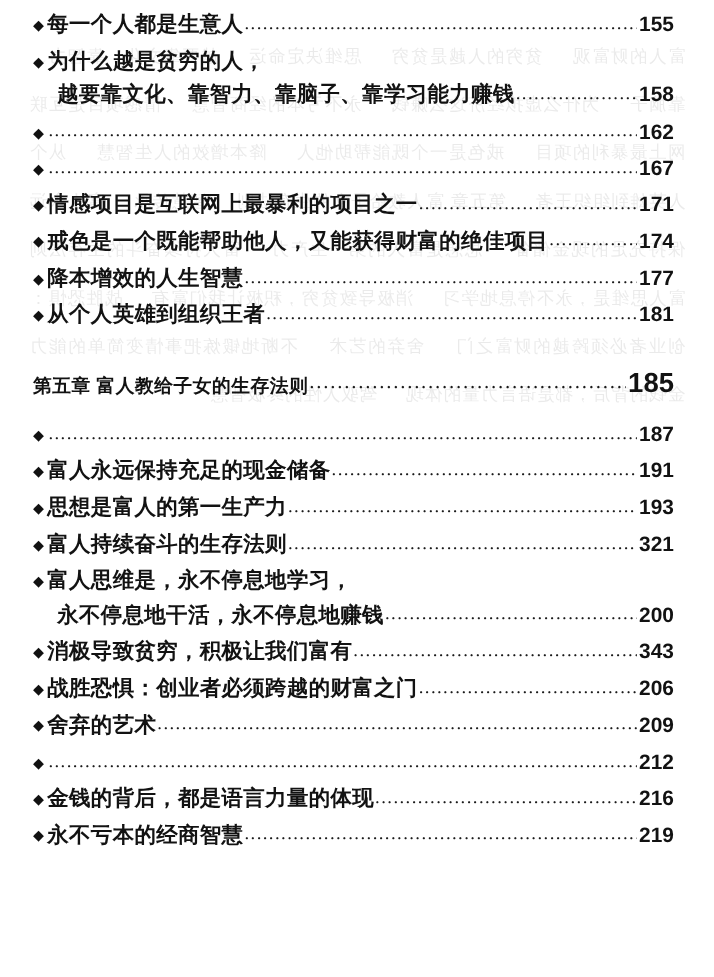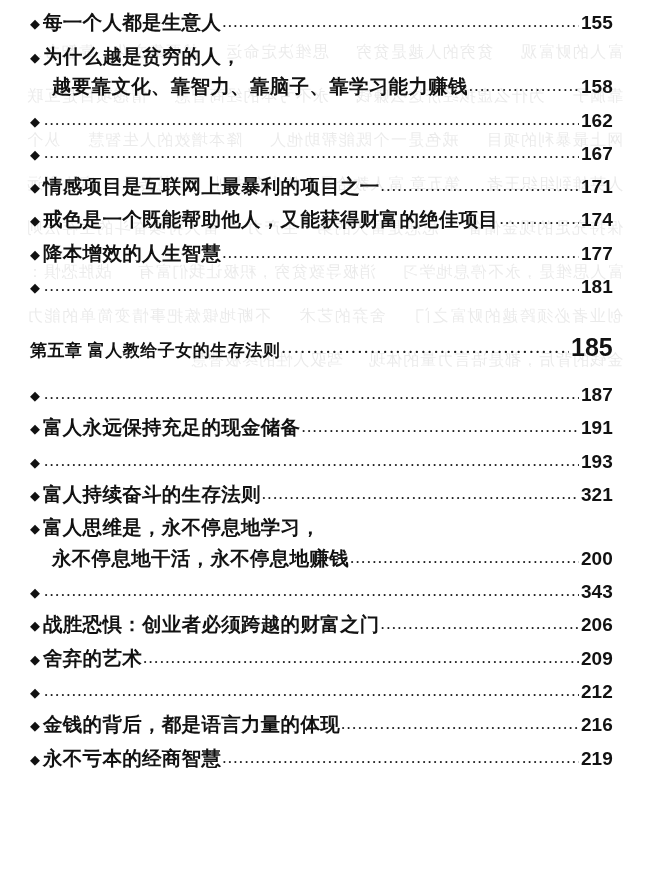--- a/index.html
+++ b/index.html
@@ -202,20 +202,21 @@
         <div class="line">
           <span class="bullet">◆</span>
           <span class="title-text">降本增效的人生智慧</span>
           <span class="dots"></span>
           <span class="pageno">177</span>
         </div>
       </li>
       <li class="toc-entry">
         <div class="line">
           <span class="bullet">◆</span>
+          <span class="title-text">从个人英雄到组织王者</span>
           <span class="dots"></span>
           <span class="pageno">181</span>
         </div>
       </li>
       <li class="toc-entry chapter">
         <div class="line">
           <span class="title-text">第五章 富人教给子女的生存法则</span>
           <span class="dots"></span>
           <span class="pageno">185</span>
         </div>
@@ -231,20 +232,21 @@
         <div class="line">
           <span class="bullet">◆</span>
           <span class="title-text">富人永远保持充足的现金储备</span>
           <span class="dots"></span>
           <span class="pageno">191</span>
         </div>
       </li>
       <li class="toc-entry">
         <div class="line">
           <span class="bullet">◆</span>
+          <span class="title-text">思想是富人的第一生产力</span>
           <span class="dots"></span>
           <span class="pageno">193</span>
         </div>
       </li>
       <li class="toc-entry">
         <div class="line">
           <span class="bullet">◆</span>
           <span class="title-text">富人持续奋斗的生存法则</span>
           <span class="dots"></span>
           <span class="pageno">321</span>
@@ -258,20 +260,21 @@
         </div>
         <div class="line cont">
           <span class="title-text">永不停息地干活，永不停息地赚钱</span>
           <span class="dots"></span>
           <span class="pageno">200</span>
         </div>
       </li>
       <li class="toc-entry">
         <div class="line">
           <span class="bullet">◆</span>
+          <span class="title-text">消极导致贫穷，积极让我们富有</span>
           <span class="dots"></span>
           <span class="pageno">343</span>
         </div>
       </li>
       <li class="toc-entry">
         <div class="line">
           <span class="bullet">◆</span>
           <span class="title-text">战胜恐惧：创业者必须跨越的财富之门</span>
           <span class="dots"></span>
           <span class="pageno">206</span>

